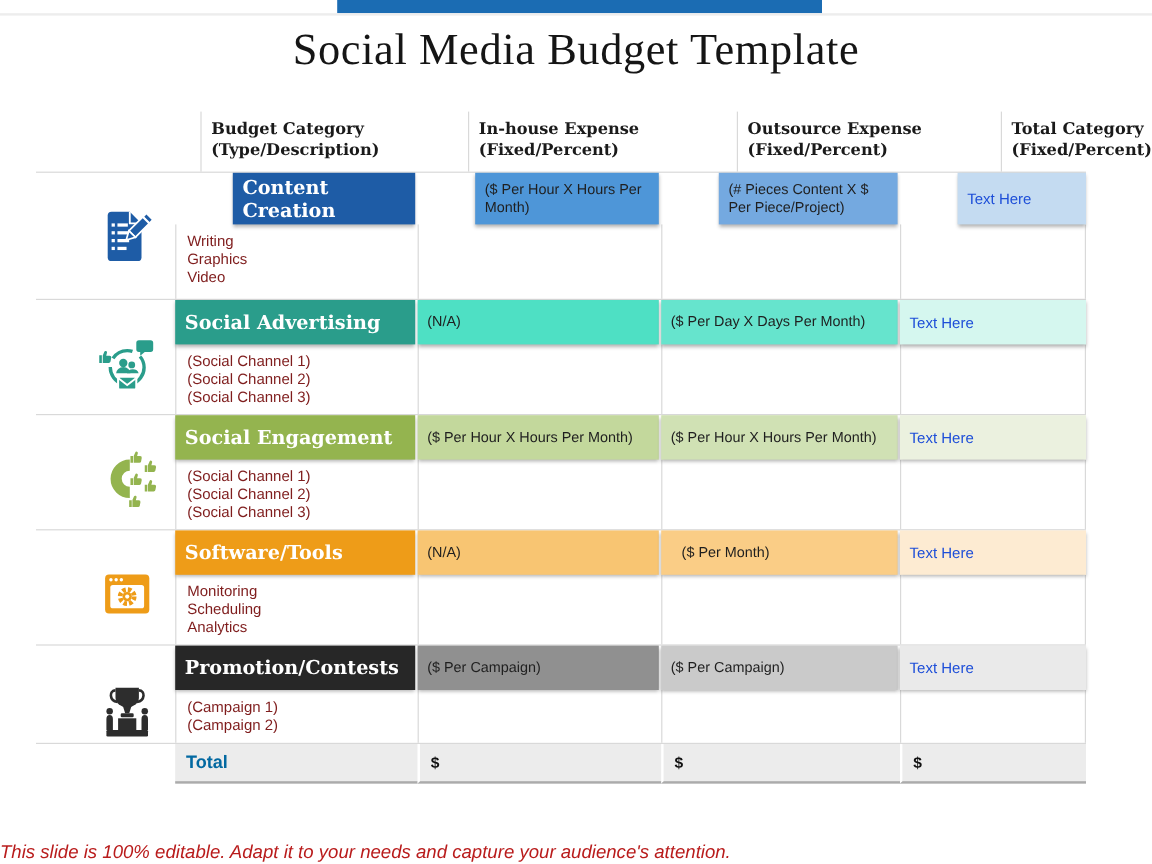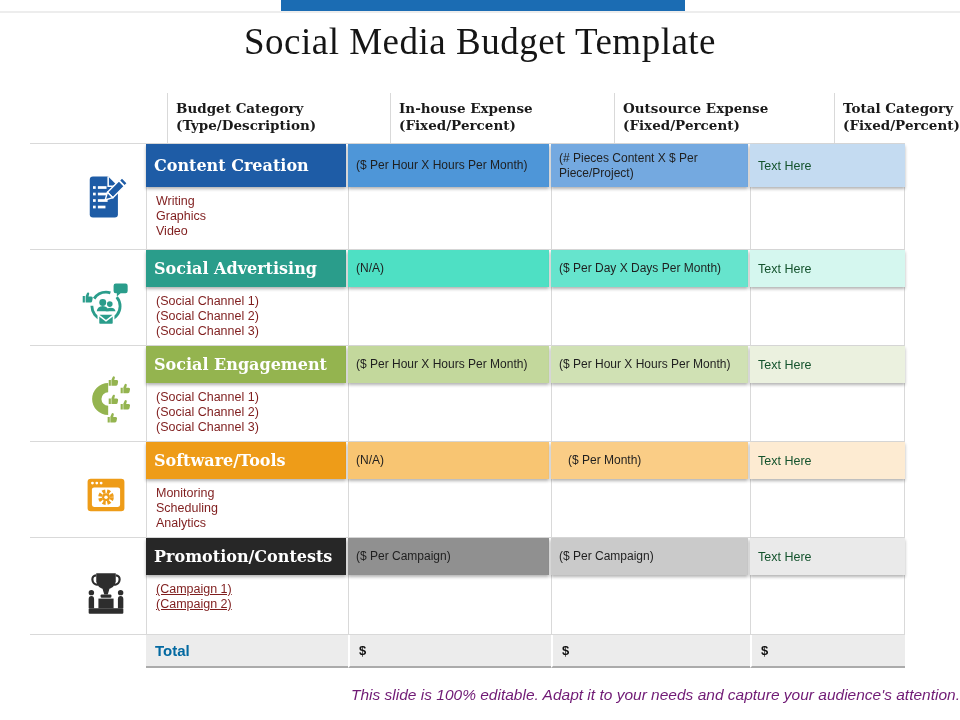--- a/index.html
+++ b/index.html
@@ -31,54 +31,54 @@
   
   .section { border-top:1px solid #D9D9D9; }
   .icon-cell { grid-column:1; grid-row:1/3; position:relative; }
   .icon-cell svg { position:absolute; left:50px; top:27px; }
   .band {
     display:flex; align-items:center; padding:2px 8px; margin-right:2px;
     box-shadow:0 2px 3px rgba(0,0,0,.30); position:relative; z-index:2;
   }
   .band.cat { font-family:"DejaVu Serif", serif; font-weight:bold; font-size:16px; color:#ffffff; }
   .band.val { font-size:12px; color:#1F1F1F; line-height:1.2; }
-  .band.tot { font-size:12.5px; color:#14532d; margin-right:0; }
+  .band.tot { font-size:12.5px; color:#1d4ed8; margin-right:0; }
   .desc {
     border-left:1px solid #D9D9D9; padding:7px 0 0 9px;
     font-size:12.5px; color:#7f1d1d; line-height:1.2;
   }
   .dempty { border-left:1px solid #D9D9D9; }
   .dlast  { border-right:1px solid #D9D9D9; }
 
-  .sec0 .band { height:43px; }
+  .sec0 .band { height:43px;margin-left:48px; }
   .sec1 .band, .sec2 .band, .sec3 .band, .sec4 .band { height:37px; }
   .sec0 .desc, .sec0 .dempty { height:62px; }
   .sec1 .desc, .sec1 .dempty,
   .sec2 .desc, .sec2 .dempty,
   .sec3 .desc, .sec3 .dempty { height:58px; }
-  .sec4 .desc, .sec4 .dempty { height:59px;text-decoration:underline; }
+  .sec4 .desc, .sec4 .dempty { height:44px; }
 
   .sec0 .cat{background:#1E5CA6;} .sec0 .in{background:#4E96D8;} .sec0 .out{background:#74A9E0;} .sec0 .tot{background:#C4DBF1;}
   .sec1 .cat{background:#2A9D8B;} .sec1 .in{background:#4EE0C4;} .sec1 .out{background:#66E4CD;} .sec1 .tot{background:#D5F7EF;}
   .sec2 .cat{background:#94B44F;} .sec2 .in{background:#C3D89C;} .sec2 .out{background:#D0E1B4;} .sec2 .tot{background:#EBF1DF;}
   .sec3 .cat{background:#EE9C18;} .sec3 .in{background:#F8C572;} .sec3 .out{background:#FACD86;padding-left:17px;} .sec3 .tot{background:#FDEBD2;}
   .sec4 .cat{background:#272727;} .sec4 .in{background:#909090;} .sec4 .out{background:#CACACA;} .sec4 .tot{background:#EAEAEA;}
 
   
   .trow { border-top:1px solid #D9D9D9; }
   .trow > div { height:33px; display:flex; align-items:center; }
   .tlabel, .tcell {
     background:#ECECEC; padding-left:9px; border-bottom:2px solid #ABABAB;
   }
   .tlabel { font-weight:bold; font-size:15px; color:#0369a1; }
   .tcell  { font-weight:bold; font-size:13px; color:#111111; border-left:2px solid #ffffff; }
 
   .footer {
-    position:absolute; top:686px; left:0; width:960px; text-align:right;
-    font-style:italic; font-size:15.5px; color:#701a75;
+    position:absolute; top:702px; left:0; width:960px; text-align:left;
+    font-style:italic; font-size:15.5px; color:#b91c1c;
   }
 </style>
 </head>
 <body>
 
 <div class="topbar"></div>
 <div class="topstrip"></div>
 <div class="title">Social Media Budget Template</div>
 
 <div class="budget-table">

